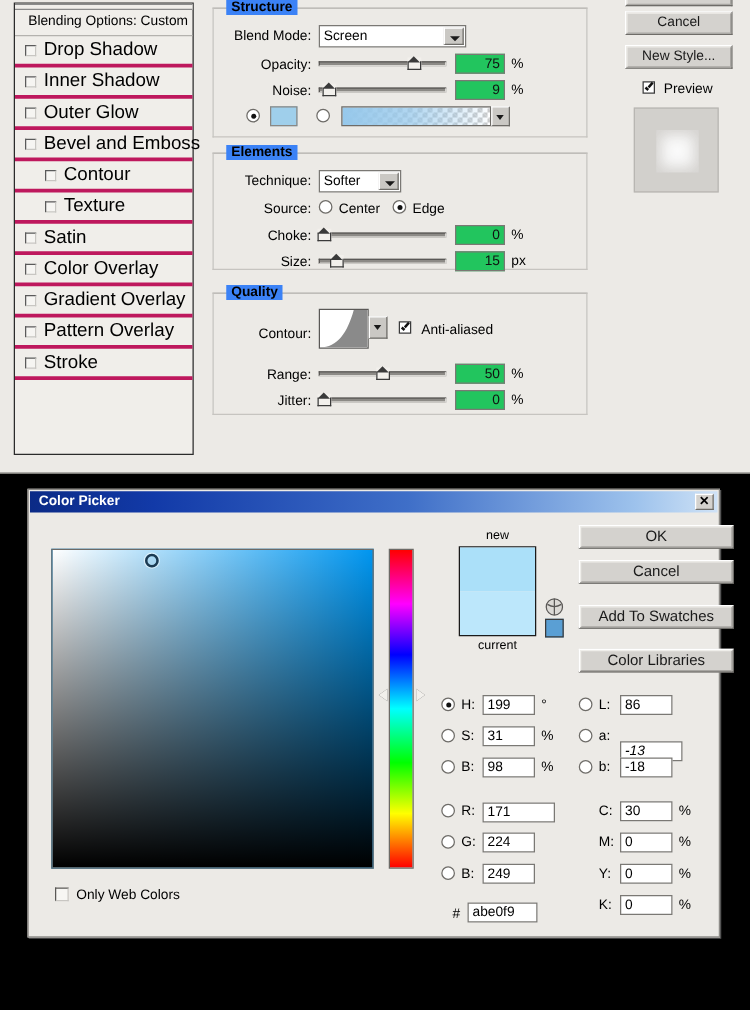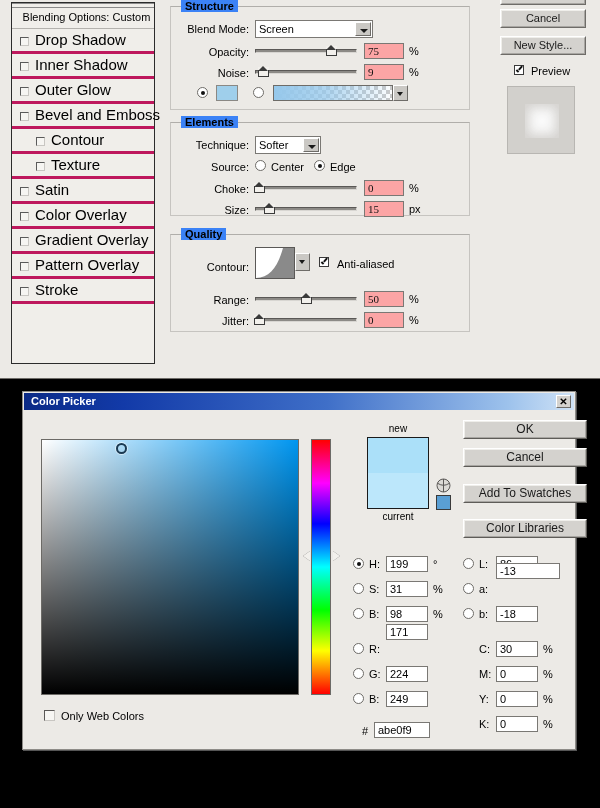--- a/index.html
+++ b/index.html
@@ -75,23 +75,23 @@
   .group{
     position:absolute;border:1px solid #c6c4c0;border-top:1px solid #b0aeaa;
     background:transparent;box-sizing:border-box;
   }
   .group > .legend{
     position:absolute;top:-7px;left:10px;background:#3b82f6;
     padding:0 4px;font-weight:bold;font-size:11px;
   }
   .lbl{position:absolute;text-align:right;font-size:11px;white-space:nowrap;}
   .fld{
-    position:absolute;background:#fca5a5;border:1px solid #7a7874;
+    position:absolute;background:#22c55e;border:1px solid #7a7874;
     box-sizing:border-box;font-size:11px;line-height:14px;
-    padding:0 3px;text-align:left;color:#111;font-family:Liberation Serif, serif;
+    padding:0 3px;text-align:right;color:#111;
   }
   .unit{position:absolute;font-size:11px;}
   .combo{
     position:absolute;background:#fff;border:1px solid #7a7874;
     box-sizing:border-box;font-size:11px;line-height:16px;padding:0 3px;
   }
   .combo .arrow{
     position:absolute;right:1px;top:1px;bottom:1px;width:16px;
     background:#cac8c4;border:1px solid #fff;border-right-color:#6e6c68;border-bottom-color:#6e6c68;
     box-sizing:border-box;
@@ -462,33 +462,33 @@
       <div class="cpradio" style="left:330px;top:191px;"></div>
       <span class="cpf" style="left:346px;top:191px;">S:</span>
       <div class="cpfld" style="left:363px;top:189px;width:42px;"><span>31</span></div>
       <span class="cpf" style="left:410px;top:191px;">%</span>
       <div class="cpradio" style="left:330px;top:216px;"></div>
       <span class="cpf" style="left:346px;top:216px;">B:</span>
       <div class="cpfld" style="left:363px;top:214px;width:42px;"><span>98</span></div>
       <span class="cpf" style="left:410px;top:216px;">%</span>
       <div class="cpradio" style="left:330px;top:251px;"></div>
       <span class="cpf" style="left:346px;top:251px;">R:</span>
-      <div class="cpfld" style="left:363px;top:232px;width:42px;"><span>171</span></div>
+      <div class="cpfld" style="left:363px;top:250px;width:58px;"><span>171</span></div>
       <div class="cpradio" style="left:330px;top:276px;"></div>
       <span class="cpf" style="left:346px;top:276px;">G:</span>
       <div class="cpfld" style="left:363px;top:274px;width:42px;"><span>224</span></div>
       <div class="cpradio" style="left:330px;top:301px;"></div>
       <span class="cpf" style="left:346px;top:301px;">B:</span>
       <div class="cpfld" style="left:363px;top:299px;width:42px;"><span>249</span></div>
       <div class="cpradio" style="left:440px;top:166px;"></div>
       <span class="cpf" style="left:456px;top:166px;">L:</span>
       <div class="cpfld" style="left:473px;top:164px;width:42px;"><span>86</span></div>
       <div class="cpradio" style="left:440px;top:191px;"></div>
       <span class="cpf" style="left:456px;top:191px;">a:</span>
-      <div class="cpfld" style="left:473px;top:171px;width:64px;"><span>-13</span></div>
+      <div class="cpfld" style="left:473px;top:201px;width:50px;font-style:italic;"><span>-13</span></div>
       <div class="cpradio" style="left:440px;top:216px;"></div>
       <span class="cpf" style="left:456px;top:216px;">b:</span>
       <div class="cpfld" style="left:473px;top:214px;width:42px;"><span>-18</span></div>
       <span class="cpf" style="left:456px;top:251px;">C:</span>
       <div class="cpfld" style="left:473px;top:249px;width:42px;"><span>30</span></div>
       <span class="cpf" style="left:520px;top:251px;">%</span>
       <span class="cpf" style="left:456px;top:276px;">M:</span>
       <div class="cpfld" style="left:473px;top:274px;width:42px;"><span>0</span></div>
       <span class="cpf" style="left:520px;top:276px;">%</span>
       <span class="cpf" style="left:456px;top:301px;">Y:</span>

